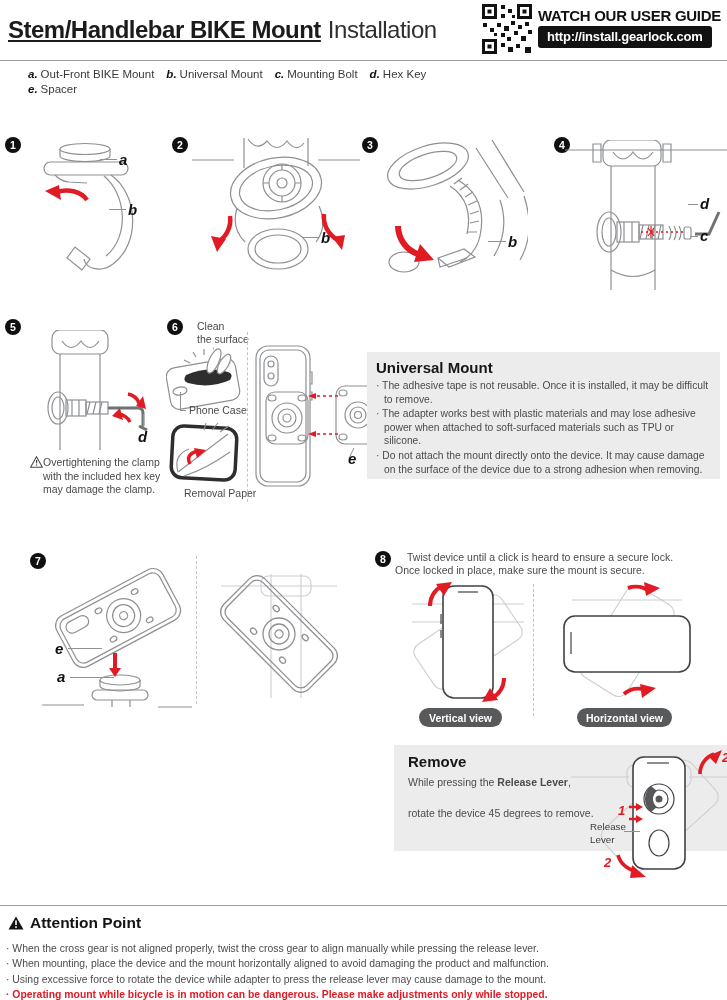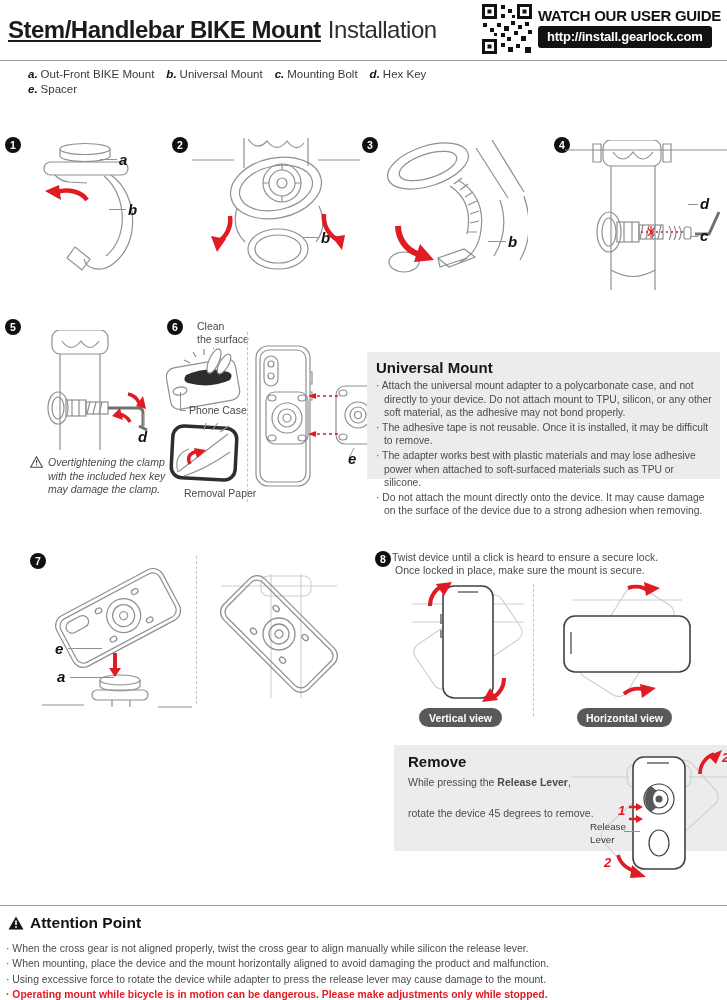--- a/index.html
+++ b/index.html
@@ -21,21 +21,21 @@
   .pl{font-weight:bold;font-style:italic;color:#111;margin-right:3px;}
   
   .stepnum{width:16px;height:16px;border-radius:50%;background:#101010;color:#fff;
            font-size:10.5px;font-weight:bold;display:flex;align-items:center;justify-content:center;}
   
   .callout{font-weight:bold;font-style:italic;font-size:15px;color:#101010;}
   .ld{position:absolute;background:#8f9193;}
   .dash-v{position:absolute;width:0;border-left:1px dashed #c3c4c6;}
   
   .note{font-size:10.5px;color:#4a4a4a;line-height:13px;}
-  .warnrow{display:flex;gap:5px;font-size:10.5px;color:#4a4a4a;line-height:13.5px;font-style:italic;}
+  .warnrow{display:flex;font-size:10.5px;color:#4a4a4a;line-height:13.5px;}
   
   .panel{position:absolute;background:#ececed;}
   .ptitle{font-size:15px;font-weight:bold;color:#161616;}
   .pbullet{font-size:10.3px;line-height:13.6px;color:#4b4b4b;padding-left:8px;text-indent:-8px;margin-bottom:1px;}
   
   .pill{position:absolute;height:19px;border-radius:10px;background:#58595b;color:#fff;
         font-size:10.5px;font-weight:bold;display:flex;align-items:center;justify-content:center;}
   
   .rmtext{font-size:10.5px;color:#4b4b4b;line-height:13.5px;}
   .rednum{position:absolute;color:#e01b24;font-weight:bold;font-size:13px;font-style:italic;}
@@ -316,21 +316,20 @@
       <polygon points="66,63 58,66 66,69" fill="#e01b24"></polygon>
       <polygon points="66,101 58,104 66,107" fill="#e01b24"></polygon>
       <path d="M104 118 l-5 10" stroke="#8f9193" stroke-width="1" fill="none"></path>
     </svg>
   </div>
   <div class="abs callout" style="left:348px;top:450px;">e</div>
 
   <div class="panel" style="left:367px;top:352px;width:353px;height:127px;padding:0;">
     <div class="abs ptitle" style="left:9px;top:7px;">Universal Mount</div>
     <div class="abs" style="left:9px;top:27px;width:336px;">
-      <div class="pbullet">· Attach the universal mount adapter to a polycarbonate case, and not directly to your device. Do not attach mount to TPU, silicon, or any other soft material, as the adhesive may not bond properly.</div>
       <div class="pbullet">· The adhesive tape is not reusable. Once it is installed, it may be difficult to remove.</div>
       <div class="pbullet">· The adapter works best with plastic materials and may lose adhesive power when attached to soft-surfaced materials such as TPU or silicone.</div>
       <div class="pbullet">· Do not attach the mount directly onto the device. It may cause damage on the surface of the device due to a strong adhesion when removing.</div>
     </div>
   </div>
 
   <div class="abs stepnum" style="left:30px;top:553px;">7</div>
   <div class="abs" style="left:42px;top:563px;">
     <svg width="150" height="150" viewBox="0 0 150 150">
       <g stroke="#8e9093" fill="none" stroke-width="1.2">
@@ -378,21 +377,21 @@
           <circle cx="74" cy="76" r="4"></circle>
         <ellipse cx="54" cy="60" rx="3.5" ry="2.5"></ellipse>
           <ellipse cx="95" cy="60" rx="3.5" ry="2.5"></ellipse>
         <ellipse cx="54" cy="92" rx="3.5" ry="2.5"></ellipse>
           <ellipse cx="95" cy="92" rx="3.5" ry="2.5"></ellipse>
       </g>
     </svg>
   </div>
 
   <div class="abs stepnum" style="left:375px;top:551px;">8</div>
-  <div class="abs note" style="left:392px;top:551px;">Twist device until a click is heard to ensure a secure lock.</div>
+  <div class="abs note" style="left:407px;top:551px;">Twist device until a click is heard to ensure a secure lock.</div>
   <div class="abs note" style="left:395px;top:564px;">Once locked in place, make sure the mount is secure.</div>
 
   <div class="abs" style="left:408px;top:578px;">
     <svg width="120" height="128" viewBox="0 0 120 128">
       <g stroke="#cdced0" fill="none" stroke-width="1.1">
         <path d="M4 26 H116 M4 44 H116"></path>
         <rect x="8" y="38" width="104" height="52" rx="9" transform="rotate(-34 60 64)"></rect>
       </g>
       <g stroke="#3f4144" fill="#fff" stroke-width="1.6">
         <rect x="35" y="8" width="50" height="112" rx="11"></rect>
@@ -489,19 +488,19 @@
     <span>
       <svg width="16" height="14" viewBox="0 0 16 14">
           <path d="M8 0.5 L15.5 13.5 H0.5 Z" fill="#141414"></path>
           <rect x="7.2" y="4.4" width="1.6" height="4.6" fill="#fff"></rect>
           <rect x="7.2" y="10.2" width="1.6" height="1.7" fill="#fff"></rect>
         </svg>
     </span>
     <span>Attention Point</span>
   </div>
   <div class="abs" style="left:6px;top:941px;width:716px;">
-    <div class="att-b">· When the cross gear is not aligned properly, twist the cross gear to align manually while silicon the release lever.</div>
+    <div class="att-b">· When the cross gear is not aligned properly, twist the cross gear to align manually while pressing the release lever.</div>
     <div class="att-b">· When mounting, place the device and the mount horizontally aligned to avoid damaging the product and malfunction.</div>
     <div class="att-b">· Using excessive force to rotate the device while adapter to press the release lever may cause damage to the mount.</div>
     <div class="att-b red">· Operating mount while bicycle is in motion can be dangerous. Please make adjustments only while stopped.</div>
   </div>
 
 </div>
 
 </body></html>

